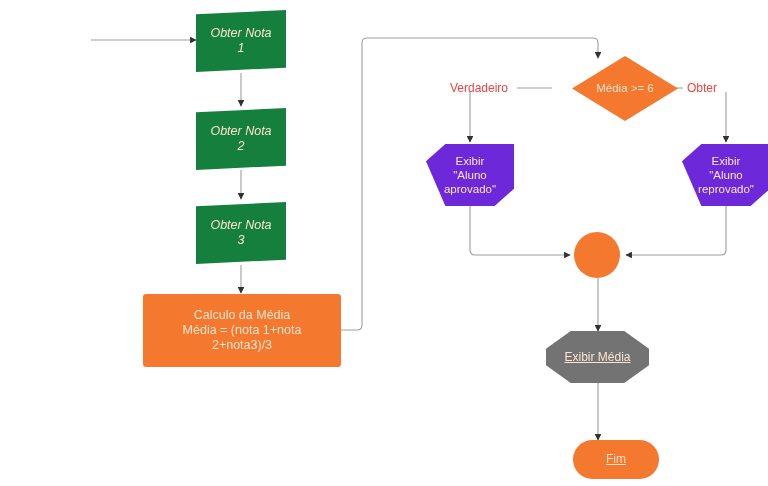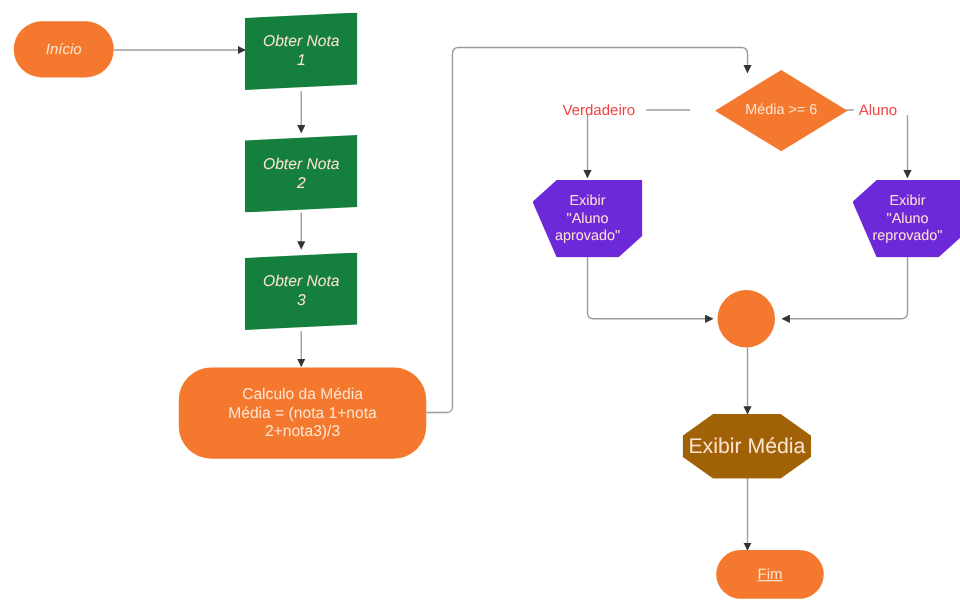--- a/index.html
+++ b/index.html
@@ -59,23 +59,24 @@
     background: #f4792e;
     font-size: 11.5px;
     clip-path: polygon(50% 0%, 100% 50%, 50% 100%, 0% 50%);
   }
   .hexagon {
     background: #6d28d9;
     font-size: 11.5px;
     clip-path: polygon(22% 0%, 100% 0%, 100% 72%, 78% 100%, 22% 100%, 0% 28%);
   }
   .hexagon2 {
-    background: #a16207;
-    font-size: 17px;
+    background: #737373;
+    font-size: 12px;
     clip-path: polygon(24% 0%, 76% 0%, 100% 34%, 100% 66%, 76% 100%, 24% 100%, 0% 66%, 0% 34%);
+    text-decoration: underline;
   }
   .connector {
     background: #f4792e;
     border-radius: 50%;
   }
   .edge-label {
     position: absolute;
     color: #ef4444;
     font-size: 12px;
     white-space: nowrap;
@@ -105,55 +106,52 @@
       <path d="M 726 205 L 726 250 Q 726 255 721 255 L 626 255"></path>
       <path d="M 598 278 L 598 331"></path>
       <path d="M 598 382 L 598 440"></path>
     </g>
     <g stroke="#9d9d9d" stroke-width="1.1" fill="none">
       <path d="M 517 88 L 552 88"></path>
       <path d="M 645 88 L 683 88"></path>
     </g>
   </svg>
 
-  <div class="node terminal" style="left:11px; top:17px; width:80px; height:45px;">
-    <span>Início</span>
-  </div>
 
   <div class="node manual" style="left:196px; top:10px; width:90px; height:62px;">
     <span>Obter Nota
 1</span>
   </div>
 
   <div class="node manual" style="left:196px; top:108px; width:90px; height:62px;">
     <span>Obter Nota
 2</span>
   </div>
 
   <div class="node manual" style="left:196px; top:202px; width:90px; height:62px;">
     <span>Obter Nota
 3</span>
   </div>
 
-  <div class="node process" style="left:143px; top:294px; width:198px; height:73px;border-radius:26px;">
+  <div class="node process" style="left:143px; top:294px; width:198px; height:73px;">
     <span>Calculo da Média
 Média = (nota 1+nota
 2+nota3)/3</span>
   </div>
 
   <div class="node decision" style="left:572px; top:56px; width:106px; height:65px;">
     <span>Média &gt;= 6</span>
   </div>
 
   <div class="edge-label" style="left:450px; top:81px;">
     <span>Verdadeiro</span>
   </div>
 
   <div class="edge-label" style="left:687px; top:81px;">
-    <span>Aluno</span>
+    <span>Obter</span>
   </div>
 
   <div class="node hexagon" style="left:426px; top:144px; width:88px; height:62px;">
     <span>Exibir
 "Aluno
 aprovado"</span>
   </div>
 
   <div class="node hexagon" style="left:682px; top:144px; width:88px; height:62px;">
     <span>Exibir

